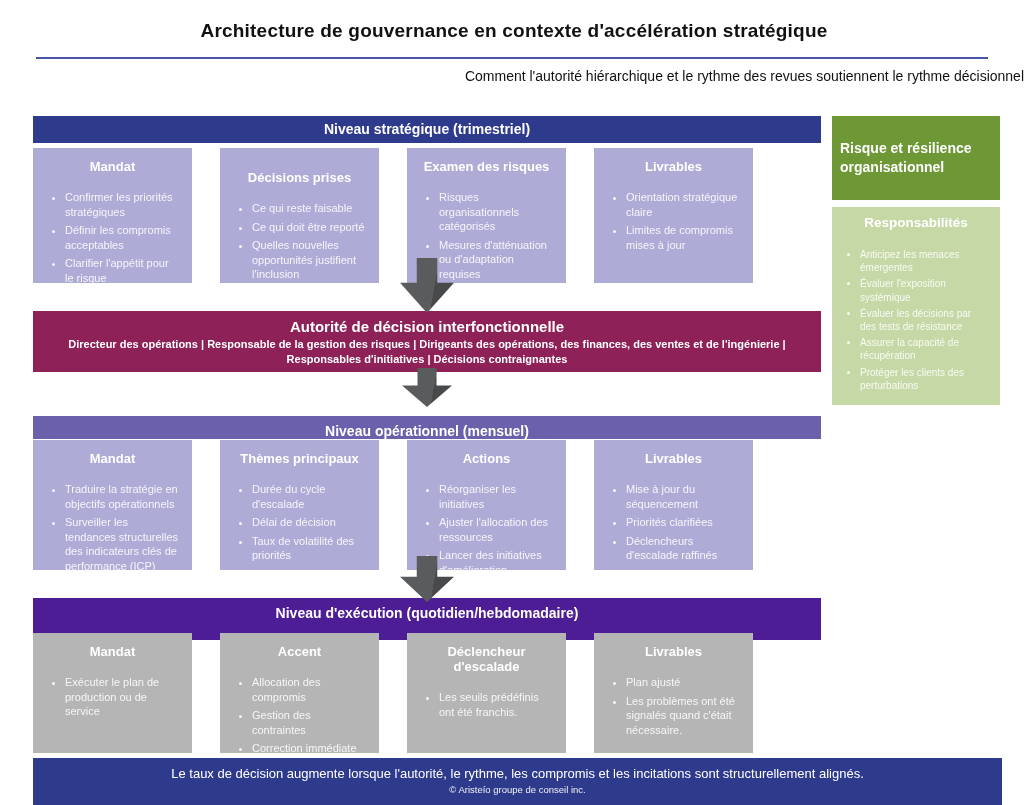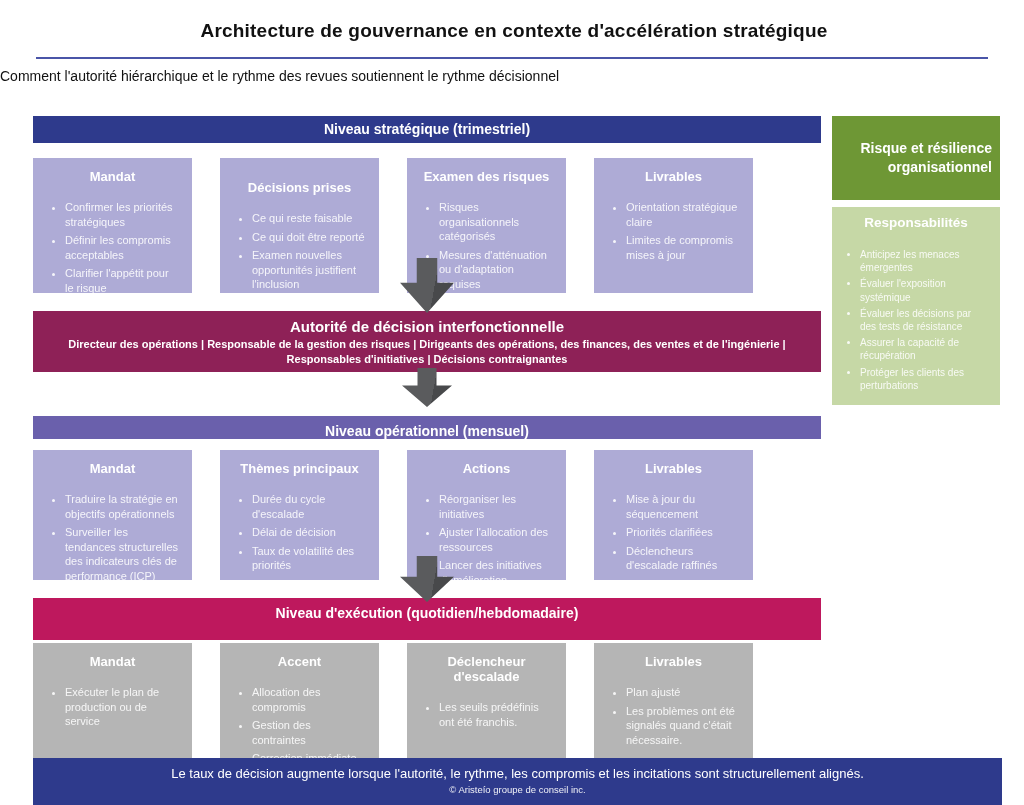--- a/index.html
+++ b/index.html
@@ -2,30 +2,30 @@
 <html><head>
 <meta charset="utf-8">
 <style>
   html,body{margin:0;padding:0;background:#ffffff;}
   body{font-family:"Liberation Sans","DejaVu Sans",sans-serif;}
   #canvas{position:relative;width:1024px;height:805px;background:#fff;overflow:hidden;}
 
   .page-title{position:absolute;top:20px;left:2px;width:1024px;text-align:center;
     font-size:19px;font-weight:bold;color:#111;letter-spacing:.2px;}
   .divider{position:absolute;top:57px;left:36px;width:952px;height:2px;background:#4a55a8;}
-  .page-subtitle{position:absolute;top:68px;left:0;width:1024px;text-align:left;
+  .page-subtitle{position:absolute;top:68px;left:0;width:1024px;text-align:right;
     font-size:14px;color:#111;}
 
   .level-header{position:absolute;left:33px;width:788px;text-align:center;color:#fff;
     font-weight:bold;font-size:14px;box-sizing:border-box;}
   .hdr-strategic{top:116px;height:27px;line-height:27px;background:#2e3a8c;}
   .hdr-operational{top:416px;height:23px;line-height:31px;background:#6a60ac;}
-  .hdr-execution{top:598px;height:42px;line-height:30px;background:#be185d;}
-
-  .cards-row{position:absolute;left:33px;width:720px;display:flex;gap:28px;margin-top:10px;}
+  .hdr-execution{top:598px;height:42px;line-height:30px;background:#4c1d95;}
+
+  .cards-row{position:absolute;left:33px;width:720px;display:flex;gap:28px;}
   .row-strategic{top:148px;height:135px;}
   .row-operational{top:440px;height:130px;}
   .row-execution{top:633px;height:120px;}
   .card{flex:1;box-sizing:border-box;padding:11px 12px 8px 12px;color:#fff;}
   .card.lav{background:#aeabd6;}
   .card.gray{background:#b5b5b5;}
   .card-title{text-align:center;font-weight:bold;font-size:13px;color:#fff;}
   .card-list{margin:16px 0 0 0;padding:0 0 0 20px;font-size:11px;line-height:1.32;
     color:rgba(255,255,255,0.88);}
   .card-list li{margin-bottom:4px;}
@@ -36,21 +36,21 @@
   .authority-subtitle{font-size:11px;font-weight:bold;line-height:1.35;margin-top:2px;
     padding:0 14px;}
 
   .arrow{position:absolute;background:linear-gradient(100deg,#5a5b5d 62%,#48494b 62%);
     clip-path:polygon(31% 0,69% 0,69% 45%,100% 45%,50% 100%,0 45%,31% 45%);z-index:5;}
   .arrow1{left:400px;top:258px;width:54px;height:55px;}
   .arrow2{left:402px;top:368px;width:50px;height:39px;}
   .arrow3{left:400px;top:556px;width:54px;height:46px;}
 
   .sidebar-dark{position:absolute;left:832px;top:116px;width:168px;height:84px;background:#6e9735;
-    color:#fff;font-weight:bold;font-size:14px;text-align:right;box-sizing:border-box;
+    color:#fff;font-weight:bold;font-size:14px;text-align:left;box-sizing:border-box;
     display:flex;align-items:center;justify-content:center;padding:0 8px;line-height:1.35;}
   .sidebar-light{position:absolute;left:832px;top:207px;width:168px;height:198px;background:#c6d8a6;
     box-sizing:border-box;padding:8px 10px;}
   .sidebar-sec-title{text-align:center;color:#fff;font-weight:bold;font-size:13.5px;}
   .sidebar-list{margin:18px 0 0 0;padding:0 0 0 18px;font-size:10px;line-height:1.32;
     color:rgba(255,255,255,0.88);}
   .sidebar-list li{margin-bottom:3px;}
 
   .footer{position:absolute;left:33px;top:758px;width:969px;height:60px;background:#2e3a8c;
     color:#fff;text-align:center;box-sizing:border-box;padding-top:8px;}
@@ -74,21 +74,21 @@
         <li>Confirmer les priorités stratégiques</li>
         <li>Définir les compromis acceptables</li>
         <li>Clarifier l'appétit pour le risque</li>
       </ul>
     </div>
     <div class="card lav" style="padding-top:22px;">
       <div class="card-title">Décisions prises</div>
       <ul class="card-list">
         <li>Ce qui reste faisable</li>
         <li>Ce qui doit être reporté</li>
-        <li>Examen nouvelles opportunités justifient l'inclusion</li>
+        <li>Quelles nouvelles opportunités justifient l'inclusion</li>
       </ul>
     </div>
     <div class="card lav">
       <div class="card-title">Examen des risques</div>
       <ul class="card-list">
         <li>Risques organisationnels catégorisés</li>
         <li>Mesures d'atténuation ou d'adaptation requises</li>
       </ul>
     </div>
     <div class="card lav">

